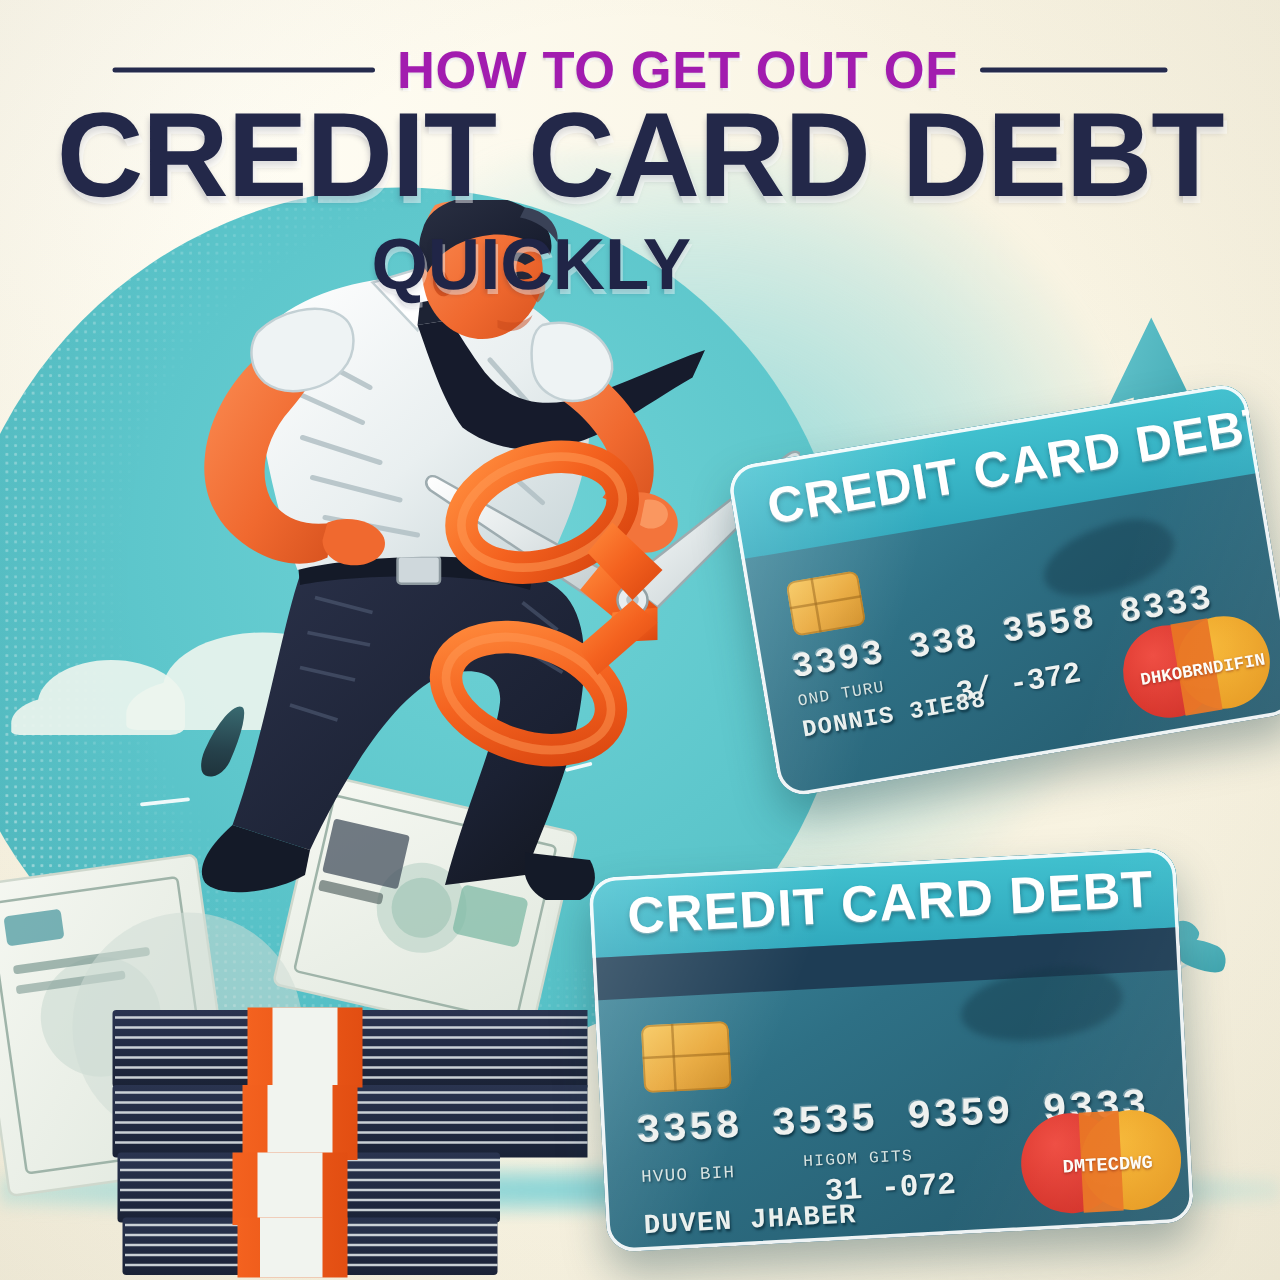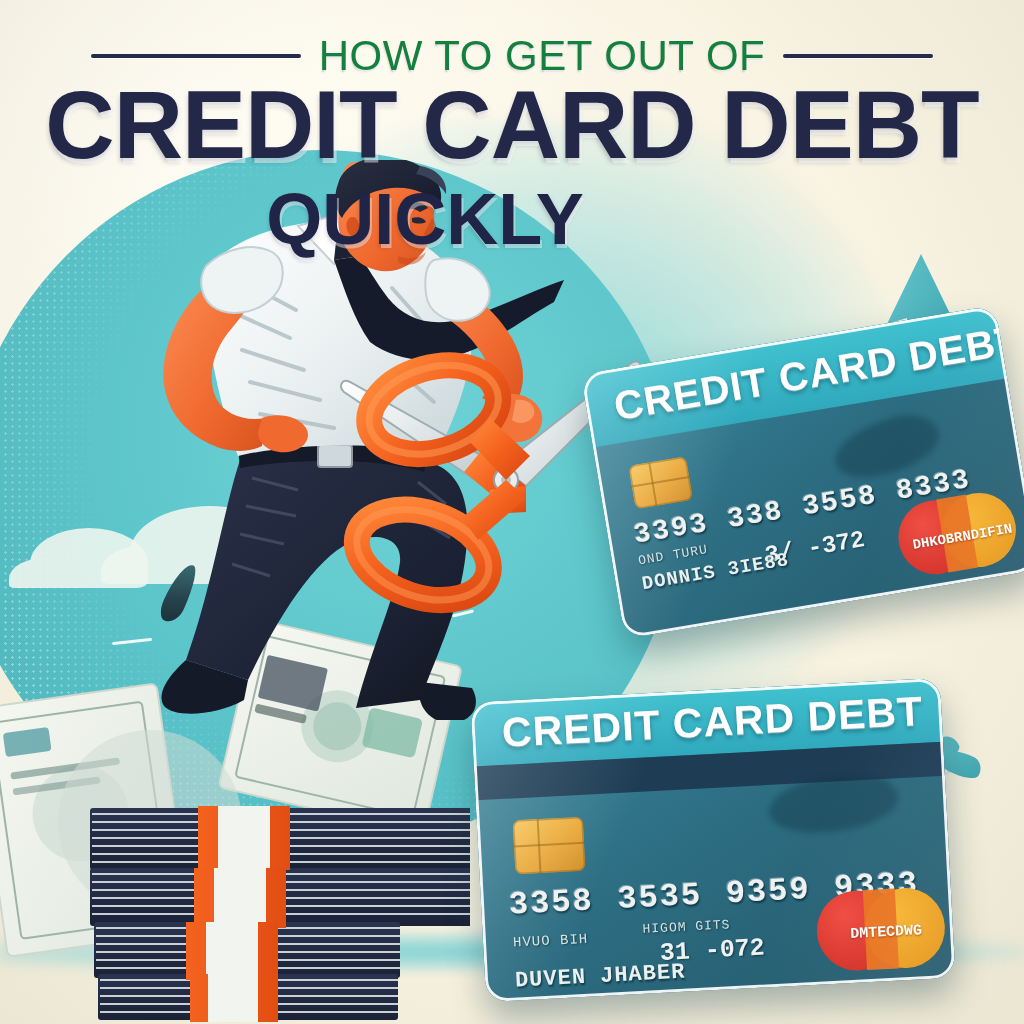--- a/index.html
+++ b/index.html
@@ -87,36 +87,36 @@
   
   .head-wrap{position:absolute;left:0;top:0;width:1024px;text-align:center;z-index:40;}
   .kicker-row{
     position:relative;height:52px;margin-top:30px;
     display:flex;align-items:center;justify-content:center;gap:18px;
   }
   .rule{height:4px;background:#252b4d;border-radius:2px;box-shadow:0 1px 0 rgba(255,255,255,.5);}
   .rule.left{width:210px;}
   .rule.right{width:150px;}
   .kicker{
-    font-size:42px;font-weight:normal;letter-spacing:.5px;
-    color:#15803d;
+    font-size:42px;font-weight:bold;letter-spacing:.5px;
+    color:#a21caf;
     text-shadow:2px 3px 0 rgba(255,255,255,.55), 0 2px 2px rgba(40,45,80,.25);
     white-space:nowrap;
   }
   .title-main{
     margin-top:-4px;
     font-size:96px;font-weight:bold;letter-spacing:-1px;
     color:#232849;
     line-height:.98;
     text-shadow:3px 5px 0 rgba(255,255,255,.45), 0 4px 5px rgba(35,40,73,.28);
     white-space:nowrap;
   }
   .title-sub{
     margin-top:6px;margin-right:190px;
-    font-size:72px;font-weight:bold;letter-spacing:0px;
+    font-size:58px;font-weight:bold;letter-spacing:0px;
     color:#202547;
     text-shadow:2px 4px 0 rgba(255,255,255,.42), 0 3px 4px rgba(35,40,73,.25);
     padding-left:16px;
   }
 
   
   .up-arrow{position:absolute;left:886px;top:252px;width:70px;height:190px;z-index:20;}
 
   
   .man{position:absolute;left:120px;top:160px;width:470px;height:560px;z-index:30;}

